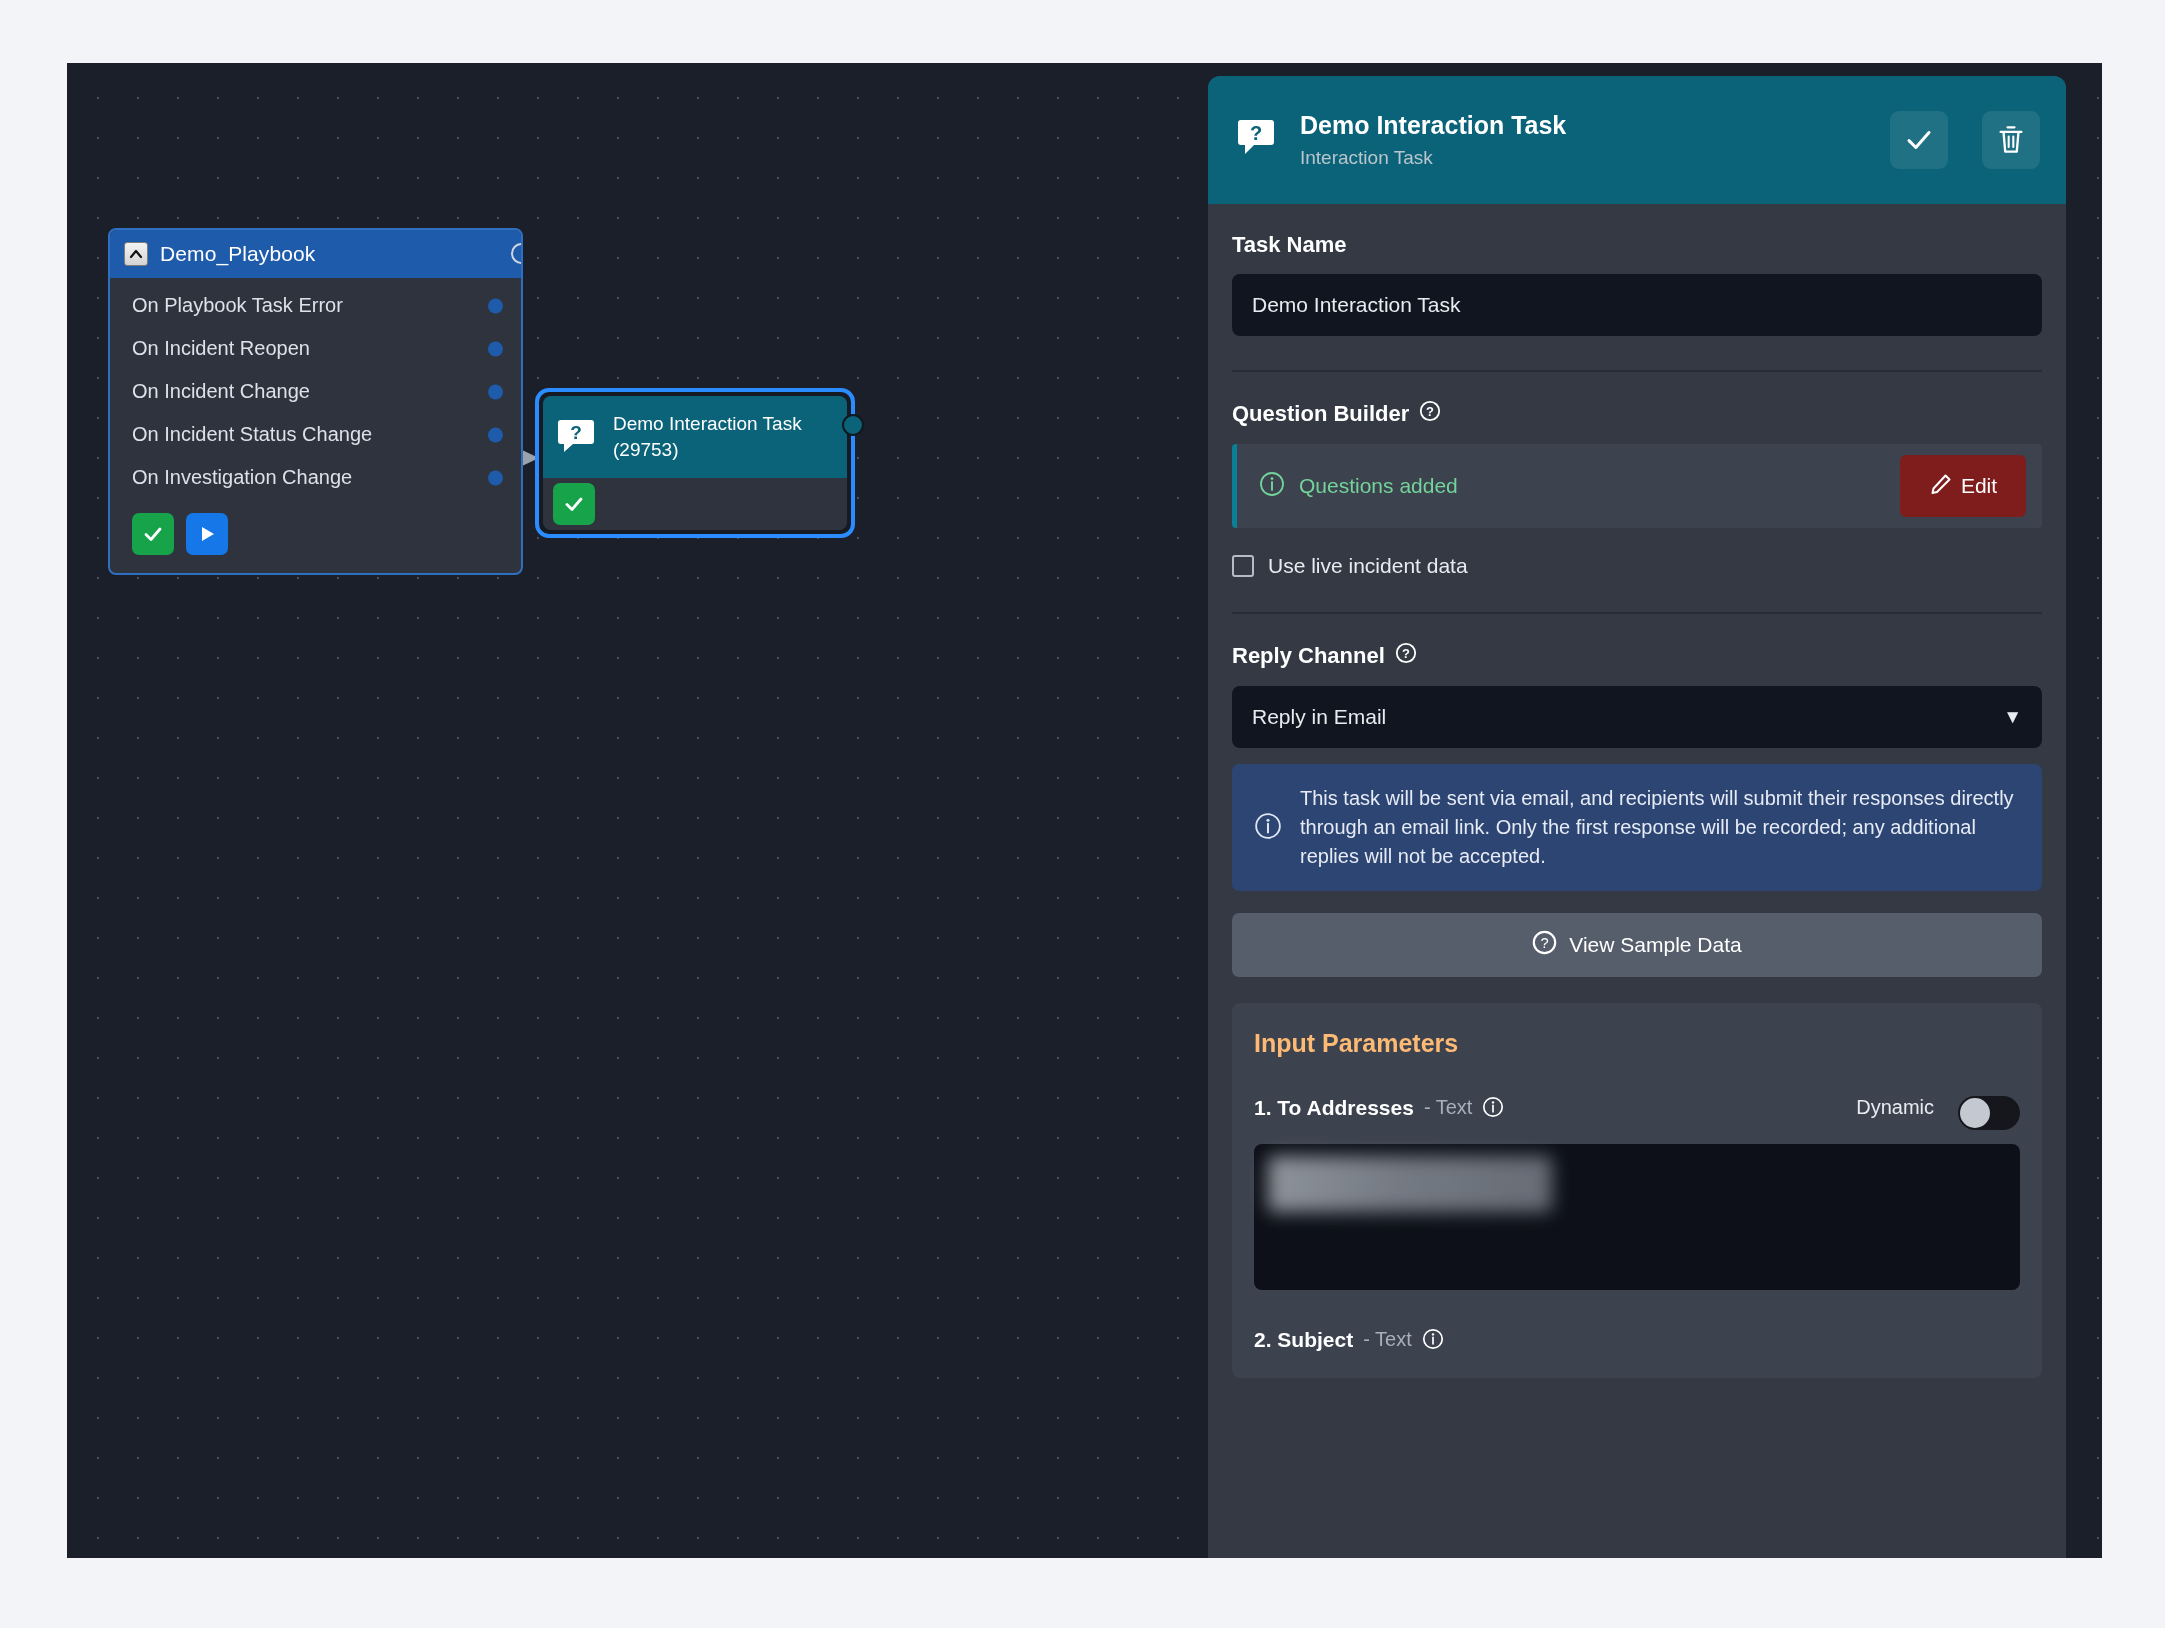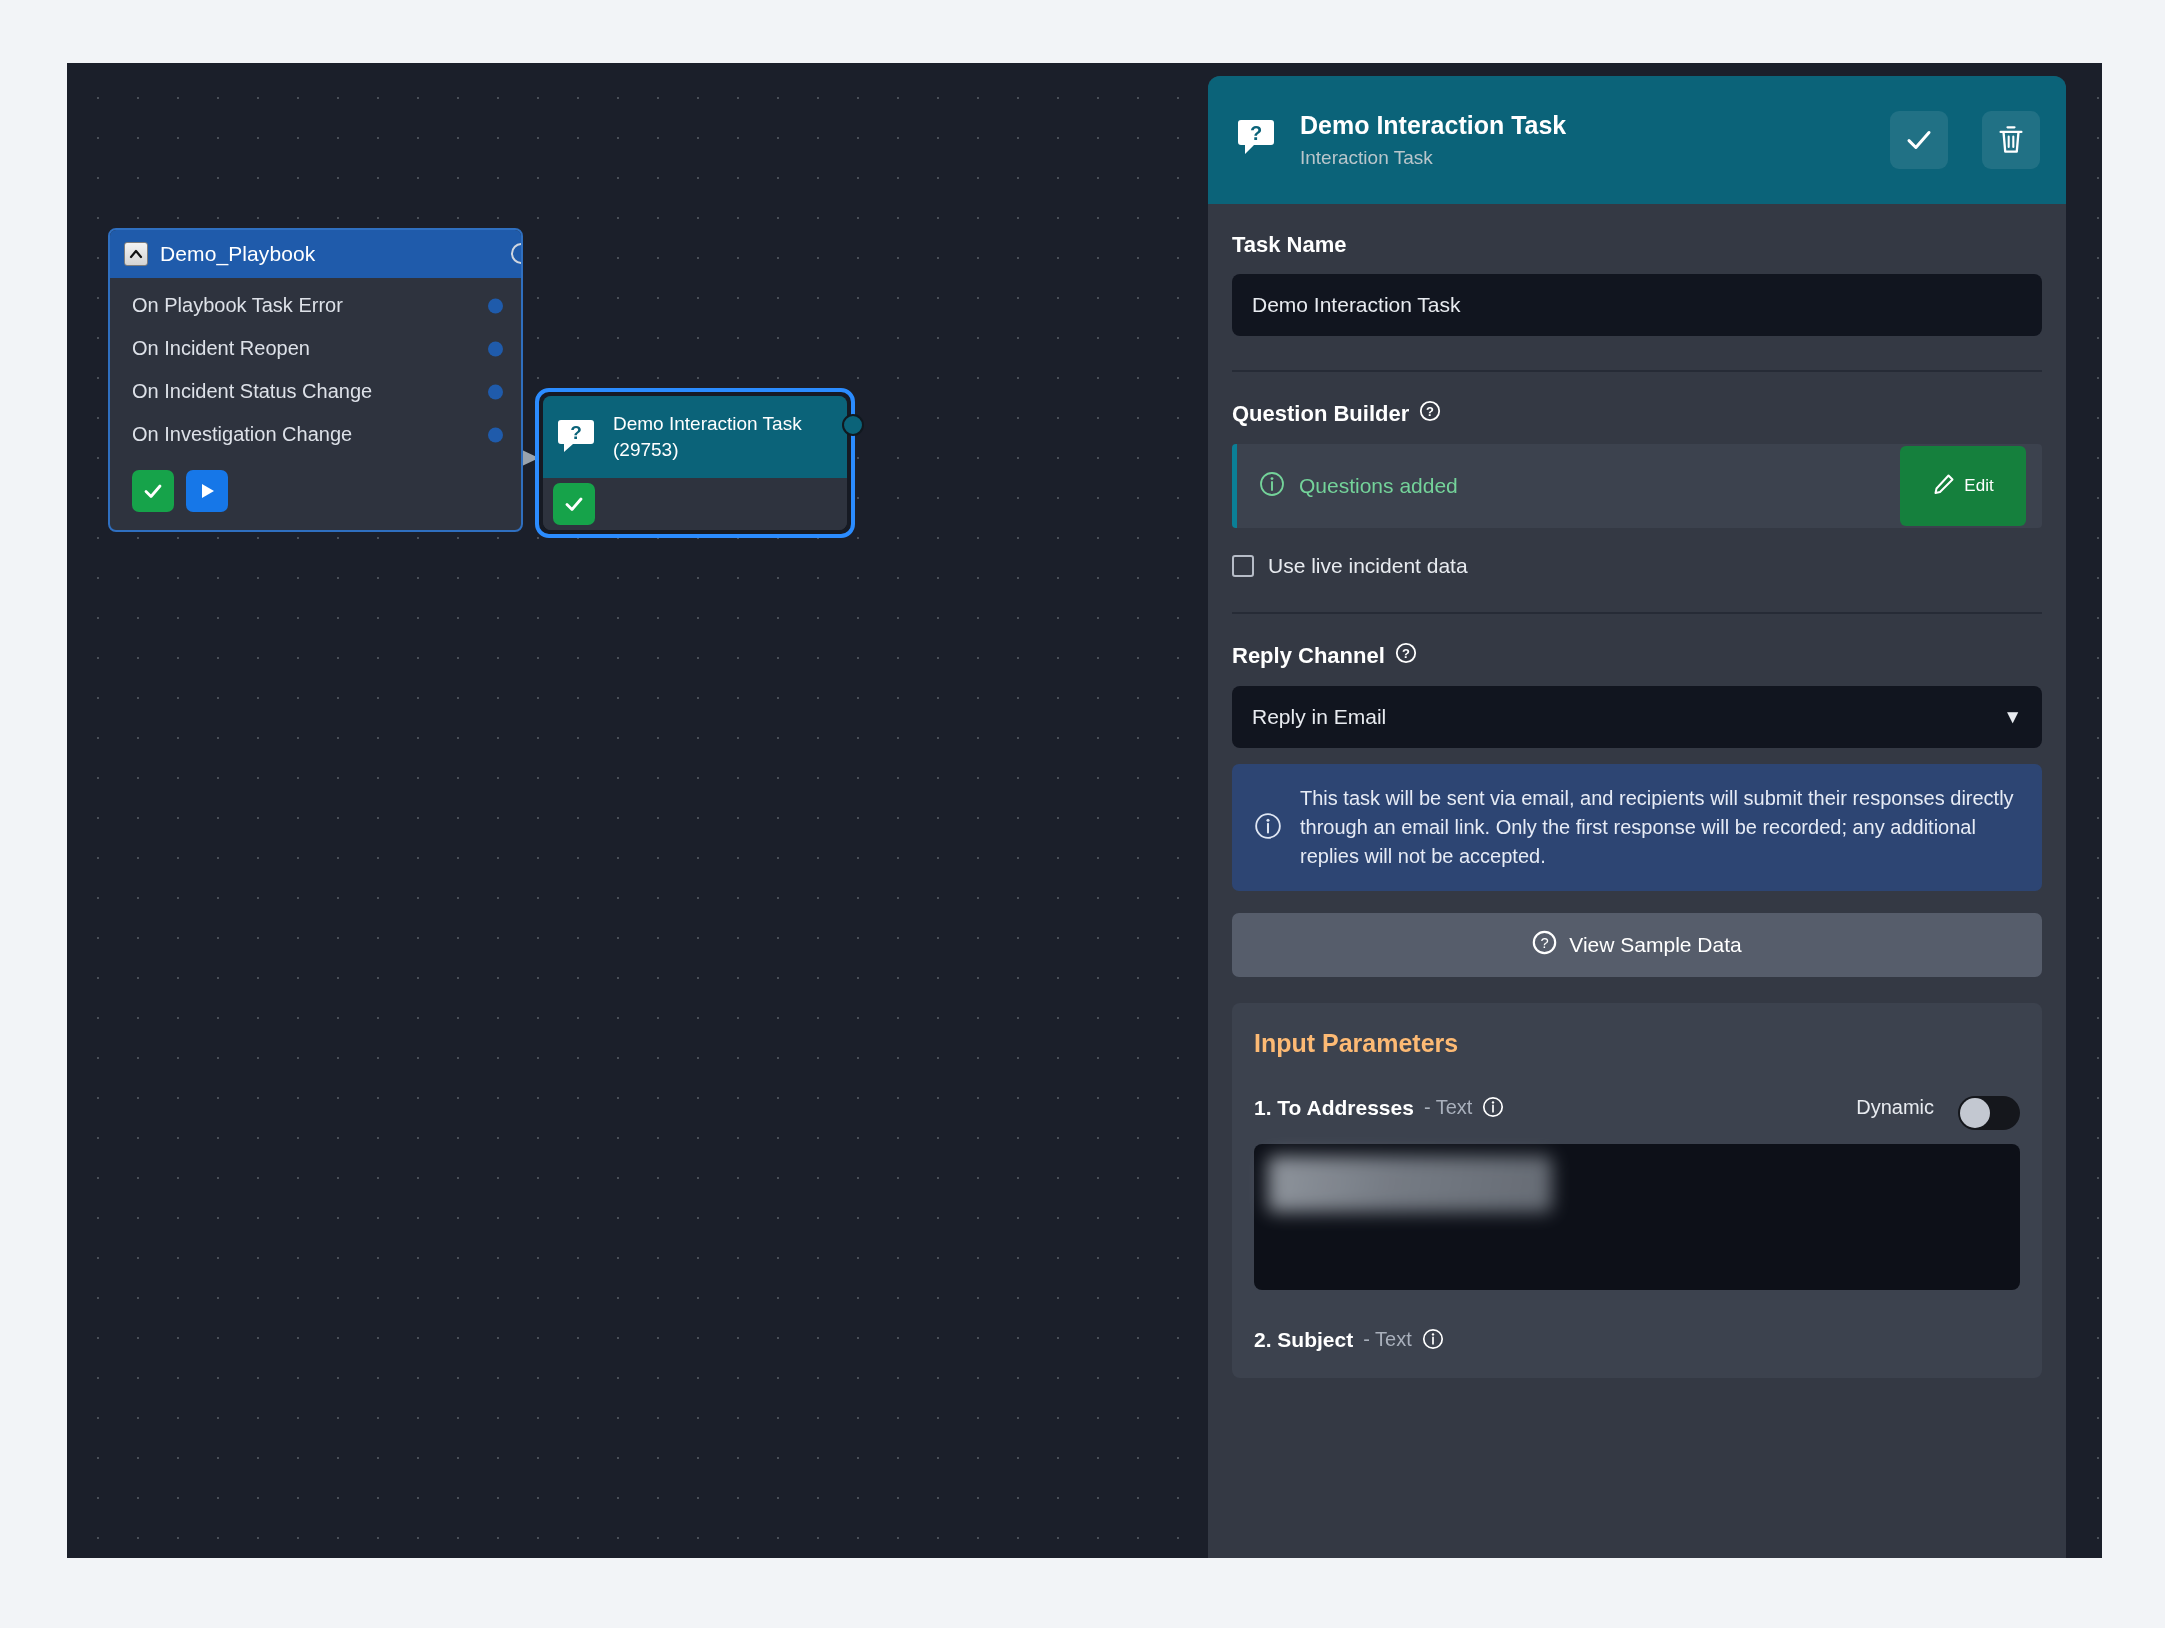--- a/index.html
+++ b/index.html
@@ -193,24 +193,24 @@
     background: #3c424e;
     border-left: 5px solid #0b7f96;
     border-radius: 4px;
     height: 84px;
     display: flex; align-items: center;
     padding: 0 16px 0 22px;
     gap: 14px;
   }
   .qb-text { color: #74d39a; font-size: 21px; flex: 1 1 auto; }
   .edit-btn {
-    background: #15803d;
+    background: #7f1d1d;
     border: none; border-radius: 6px;
-    height: 80px; min-width: 126px;
-    color: #fff; font-size: 17px;
+    height: 62px; min-width: 126px;
+    color: #fff; font-size: 21px;
     display: flex; align-items: center; justify-content: center; gap: 8px;
     cursor: pointer;
     font-family: "Liberation Sans", sans-serif;
   }
 
   .chk-row { display: flex; align-items: center; gap: 14px; margin-top: 26px; }
   .chk {
     width: 22px; height: 22px; border: 2px solid #b6bcc7;
     border-radius: 3px; background: transparent; flex: 0 0 auto;
     cursor: pointer;
@@ -301,20 +301,24 @@
         </div>
         <div class="pb-port-out"></div>
 
         <div class="pb-body">
           <div class="pb-row">
             <span class="lbl">On Playbook Task Error</span>
             <span class="pb-dot"></span>
           </div>
           <div class="pb-row">
             <span class="lbl">On Incident Reopen</span>
+            <span class="pb-dot"></span>
+          </div>
+          <div class="pb-row">
+            <span class="lbl">On Incident Change</span>
             <span class="pb-dot"></span>
           </div>
           <div class="pb-row">
             <span class="lbl">On Incident Status Change</span>
             <span class="pb-dot"></span>
           </div>
           <div class="pb-row">
             <span class="lbl">On Investigation Change</span>
             <span class="pb-dot"></span>
           </div>

